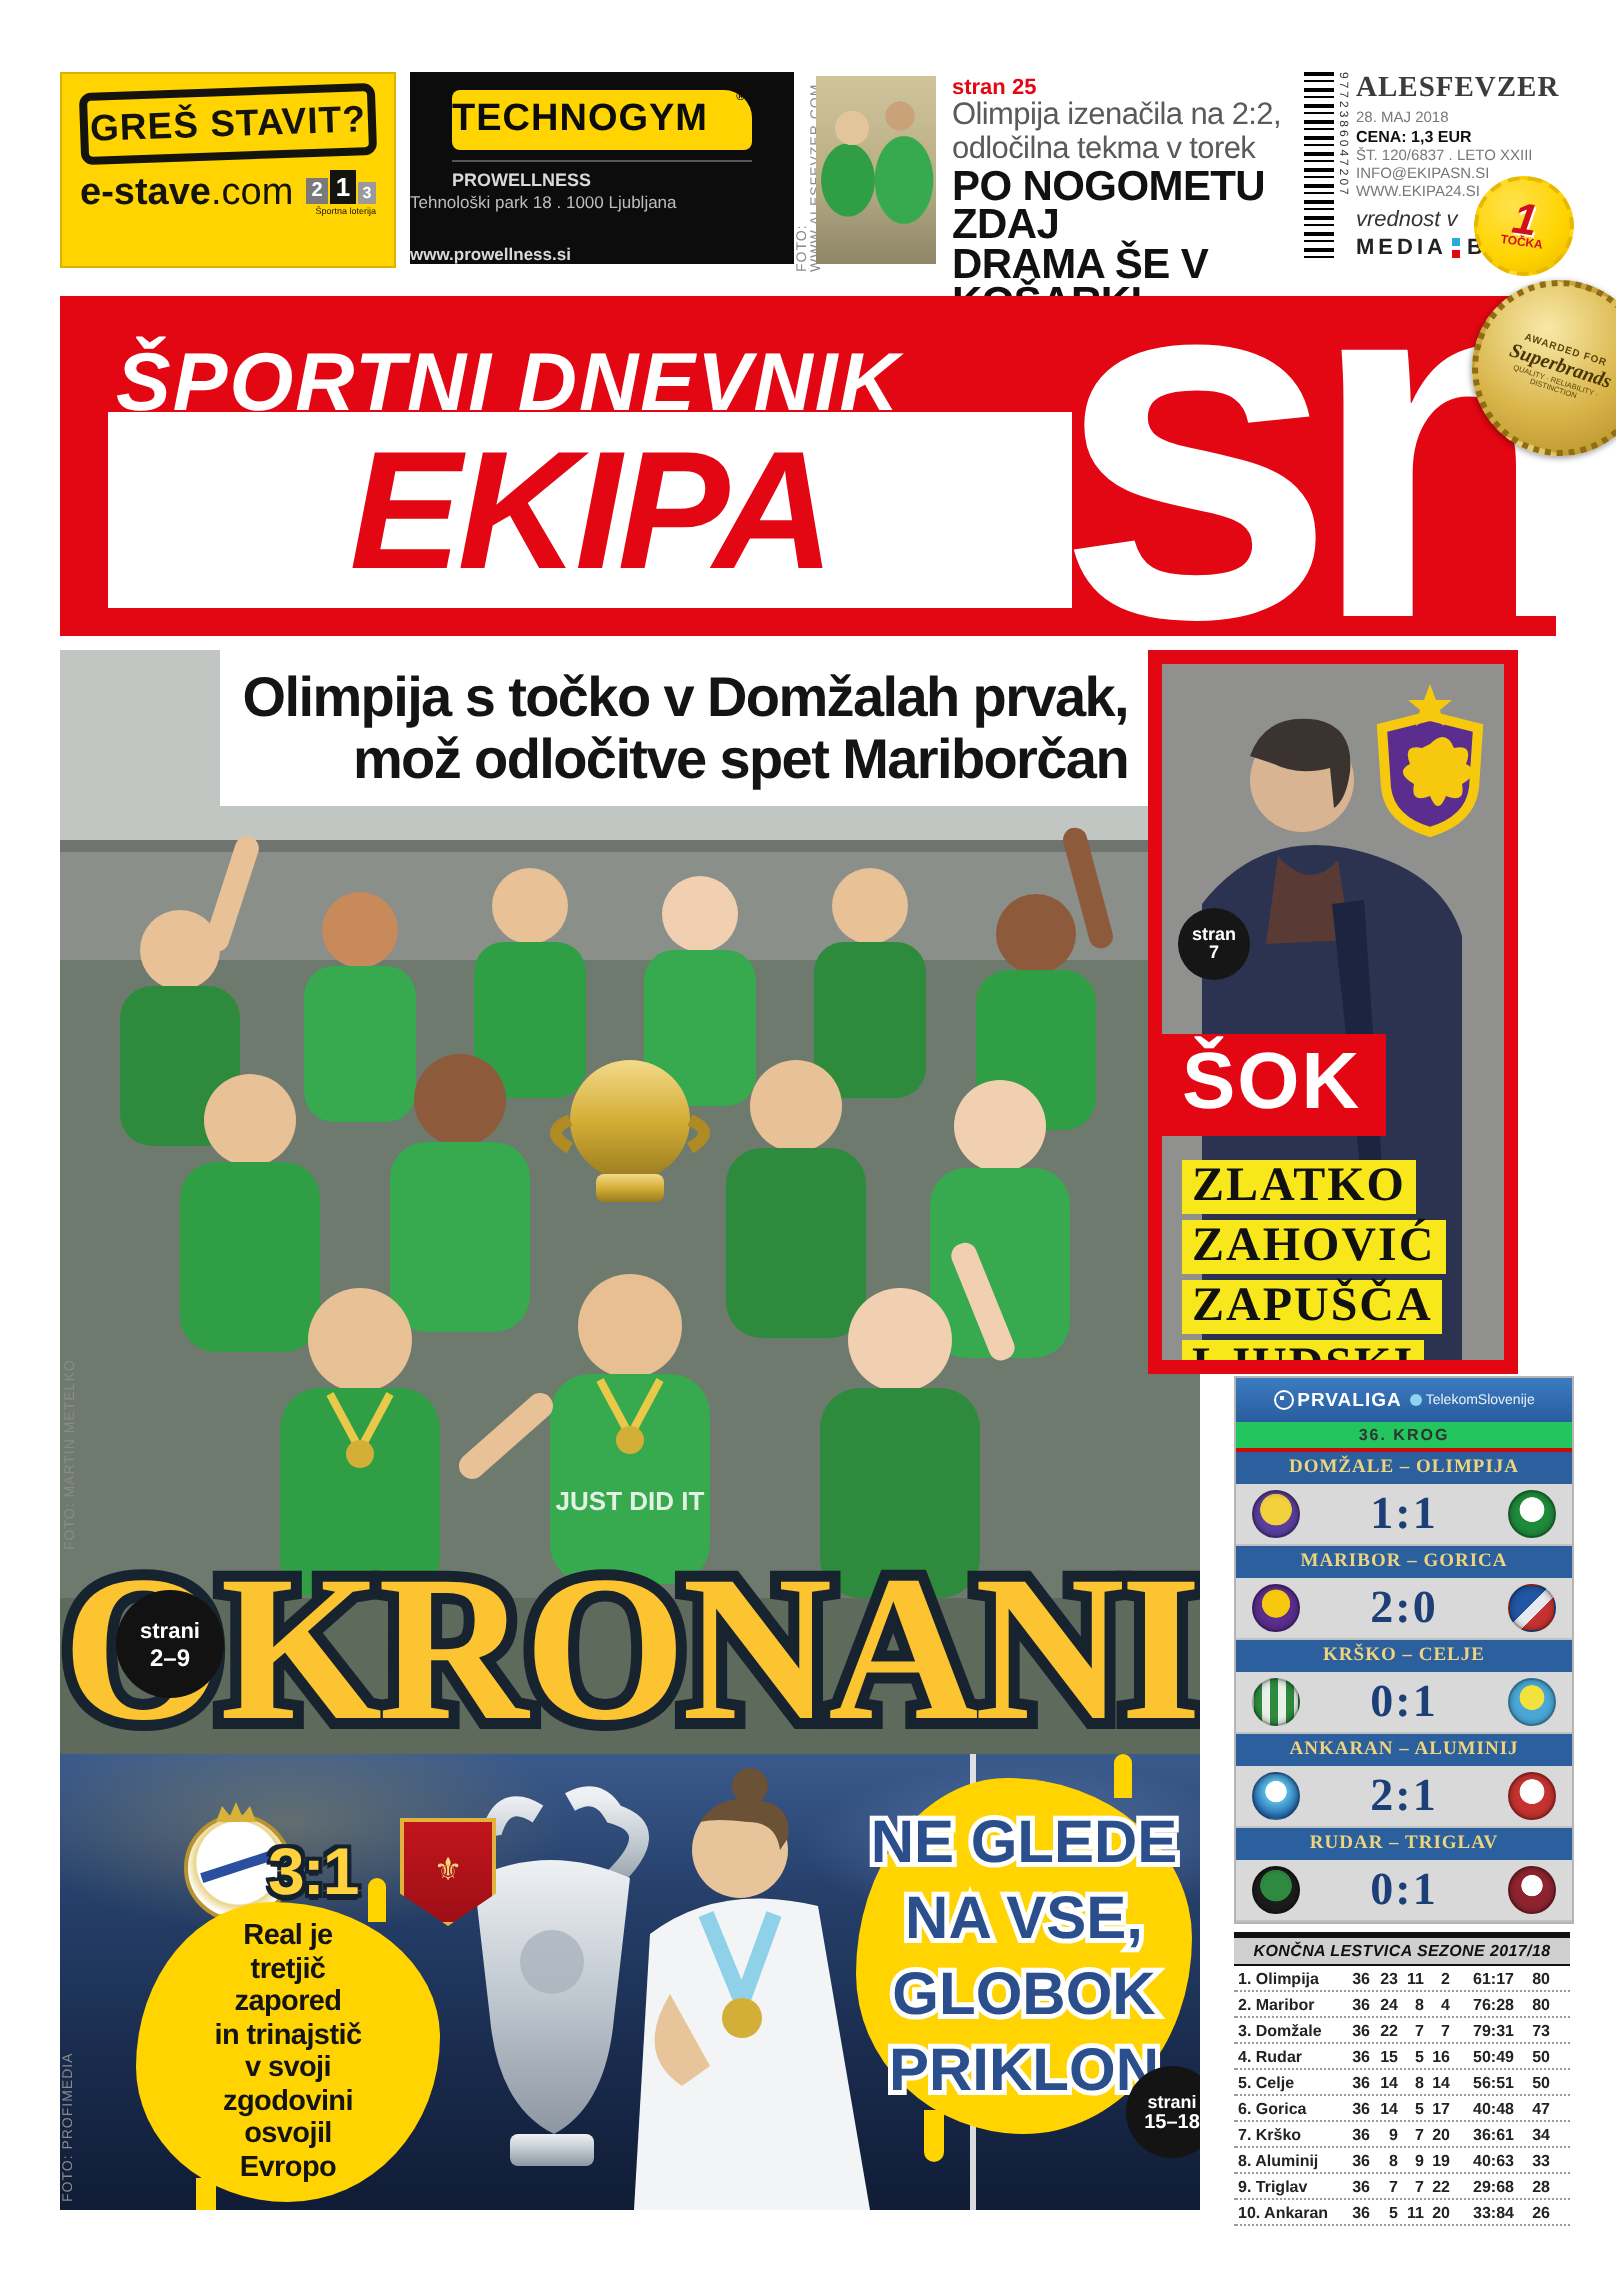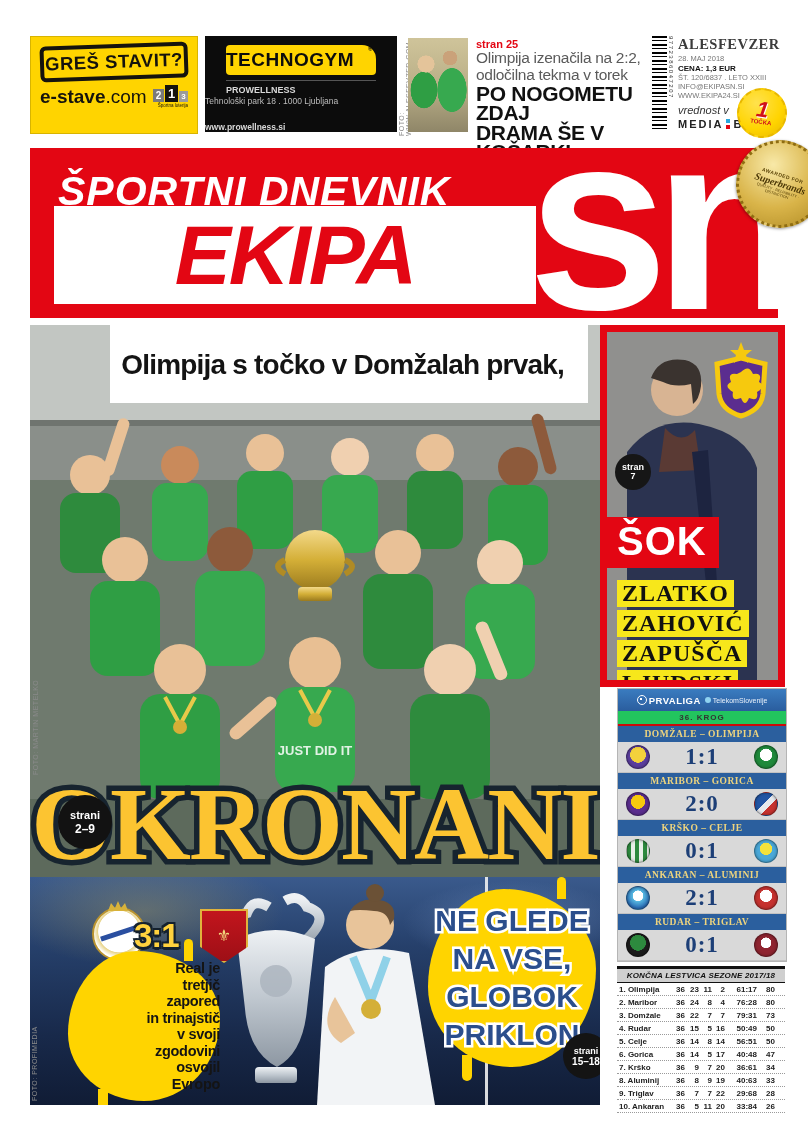--- a/index.html
+++ b/index.html
@@ -81,21 +81,21 @@
     display:flex;flex-direction:column;align-items:flex-end;justify-content:center;padding-right:24px;box-sizing:border-box;}
   .headline div{font-size:28px;font-weight:900;color:#141414;letter-spacing:-.8px;line-height:31px;}
 
   
   .main-photo{left:30px;top:325px;width:570px;height:552px;overflow:hidden;background:#b7bbb7;}
   .okronani{position:absolute;left:0;bottom:-4px;width:570px;height:116px;z-index:4;}
   .ok-circle-txt{fill:#fff;font-weight:700;}
   .mp-credit{left:31px;top:635px;z-index:4;}
 
   
-  .side{left:600px;top:325px;width:185px;height:362px;background:#e30613;padding:0;z-index:3;}
+  .side{left:574px;top:325px;width:185px;height:362px;background:#e30613;padding:0;z-index:3;}
   .side-photo{position:absolute;left:7px;top:7px;right:7px;bottom:7px;overflow:hidden;
     background:linear-gradient(180deg,#9b9b99 0%,#8d8d8b 45%,#7f7f7d 100%);}
   .stran7{position:absolute;left:8px;top:122px;width:36px;height:36px;border-radius:50%;background:#161616;
     color:#fff;font-size:9px;font-weight:700;display:flex;flex-direction:column;align-items:center;justify-content:center;line-height:9px;}
   .sok{position:absolute;left:0px;top:185px;background:#e30613;color:#fff;font-weight:900;font-size:40px;
     padding:2px 12px 4px 10px;letter-spacing:1px;}
   .side-lines{position:absolute;left:10px;top:248px;display:flex;flex-direction:column;gap:3px;align-items:flex-start;}
   .yline{background:#f7e71b;color:#111;font-family:"Liberation Serif",serif;font-weight:700;font-size:24px;
     padding:0 5px;letter-spacing:1px;line-height:27px;}
 
@@ -150,21 +150,21 @@
   .lfccrest{position:absolute;left:170px;top:32px;width:44px;height:50px;
     background:linear-gradient(180deg,#c2151d,#9e0f16);border:2px solid #e0b33c;
     clip-path:polygon(0 0,100% 0,100% 70%,50% 100%,0 70%);display:flex;align-items:center;justify-content:center;}
   .lfcbird{color:#f3d97d;font-size:16px;line-height:1;}
   .bigscore{position:absolute;left:104px;top:40px;font-size:33px;font-weight:900;color:#ffd23e;
     text-shadow:-2px -2px 0 #14212e,2px -2px 0 #14212e,-2px 2px 0 #14212e,2px 2px 0 #14212e,0 3px 0 #14212e;letter-spacing:-1px;}
   .splash{background:#ffd400;border-radius:45% 55% 50% 50%/55% 45% 55% 45%;}
   .splash:before{content:"";position:absolute;left:20%;bottom:-14px;width:10px;height:26px;background:#ffd400;border-radius:0 0 6px 6px;}
   .splash:after{content:"";position:absolute;right:18%;top:-12px;width:9px;height:22px;background:#ffd400;border-radius:6px 6px 0 0;}
   .real-splash{position:absolute;left:38px;top:74px;width:152px;height:150px;display:flex;flex-direction:column;
-    align-items:flex-end;justify-content:center;}
+    align-items:center;justify-content:center;}
   .real-splash div{font-size:14.5px;font-weight:900;color:#141414;line-height:16.5px;letter-spacing:-.3px;}
   .bow-splash{position:absolute;left:398px;top:12px;width:168px;height:178px;}
   .pages-circle{position:absolute;left:533px;top:156px;width:46px;height:46px;border-radius:50%;background:#141414;
     color:#fff;display:flex;flex-direction:column;align-items:center;justify-content:center;font-weight:700;}
   .pages-circle .s1{font-size:9px;}.pages-circle .s2{font-size:10px;}
   .bot-credit{left:31px;top:1005px;}
 </style>
 </head>
 <body>
 
@@ -314,20 +314,21 @@
       <text x="285" y="94" text-anchor="middle" font-family="Liberation Serif, serif" font-size="104" font-weight="bold" fill="#fcc431" stroke="#17242f" stroke-width="11" paint-order="stroke" letter-spacing="-2">OKRONANI</text>
       <circle cx="55" cy="57" r="27" fill="#121212"></circle>
       <text class="ok-circle-txt" x="55" y="54" text-anchor="middle" font-size="11">strani</text>
       <text class="ok-circle-txt" x="55" y="68" text-anchor="middle" font-size="12">2–9</text>
     </svg>
     <div class="vcredit mp-credit" style="left:2px;top:310px;height:140px;">FOTO: MARTIN METELKO</div>
   </div>
 
   <div class="abs headline">
     <div>Olimpija s točko v Domžalah prvak,</div>
+    <div>mož odločitve spet Mariborčan</div>
   </div>
 
   <div class="abs side">
     <div class="side-photo">
       <svg width="171" height="348" viewBox="0 0 171 348">
         <rect width="171" height="348" fill="#90908e"></rect>
         <g>
           <circle cx="70" cy="58" r="26" fill="#d8b493"></circle>
           <path d="M44 46 q8 -22 34 -18 q18 4 16 26 q-2 14 -8 18 l-2 -20 q-16 4 -28 -2 z" fill="#3a332f"></path>
           <path d="M20 120 q28 -36 72 -28 q48 10 58 44 l0 212 l-130 0 z" fill="#2b3350"></path>

